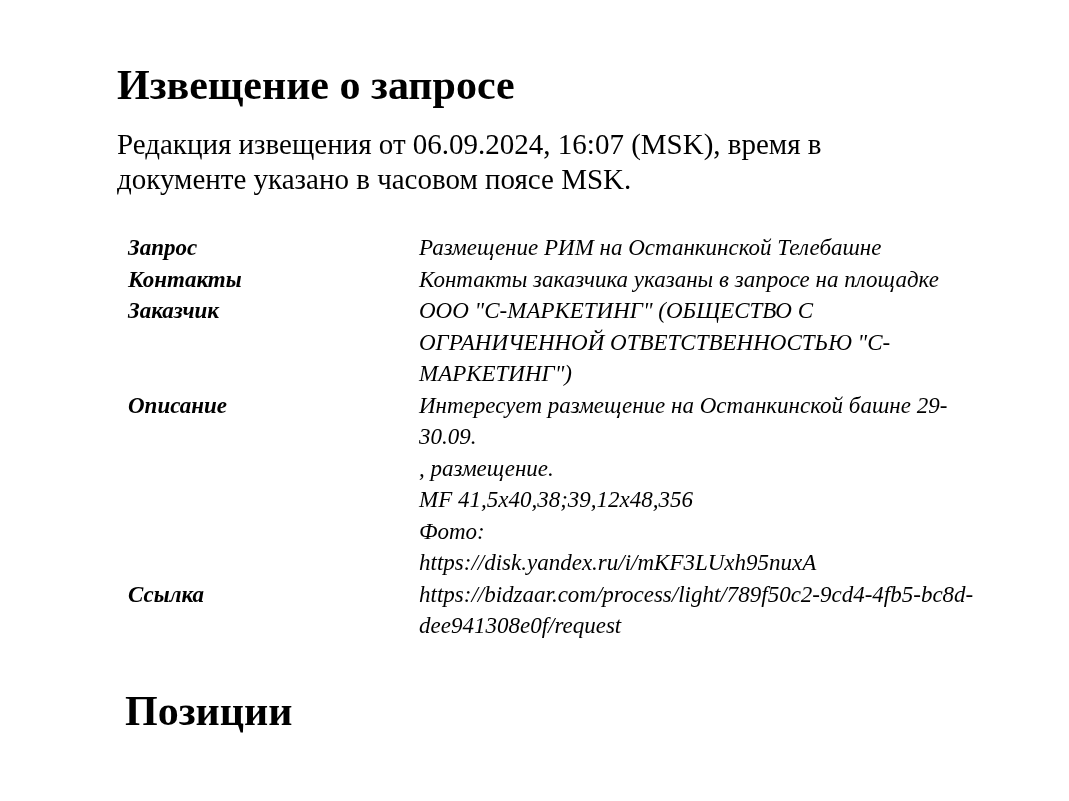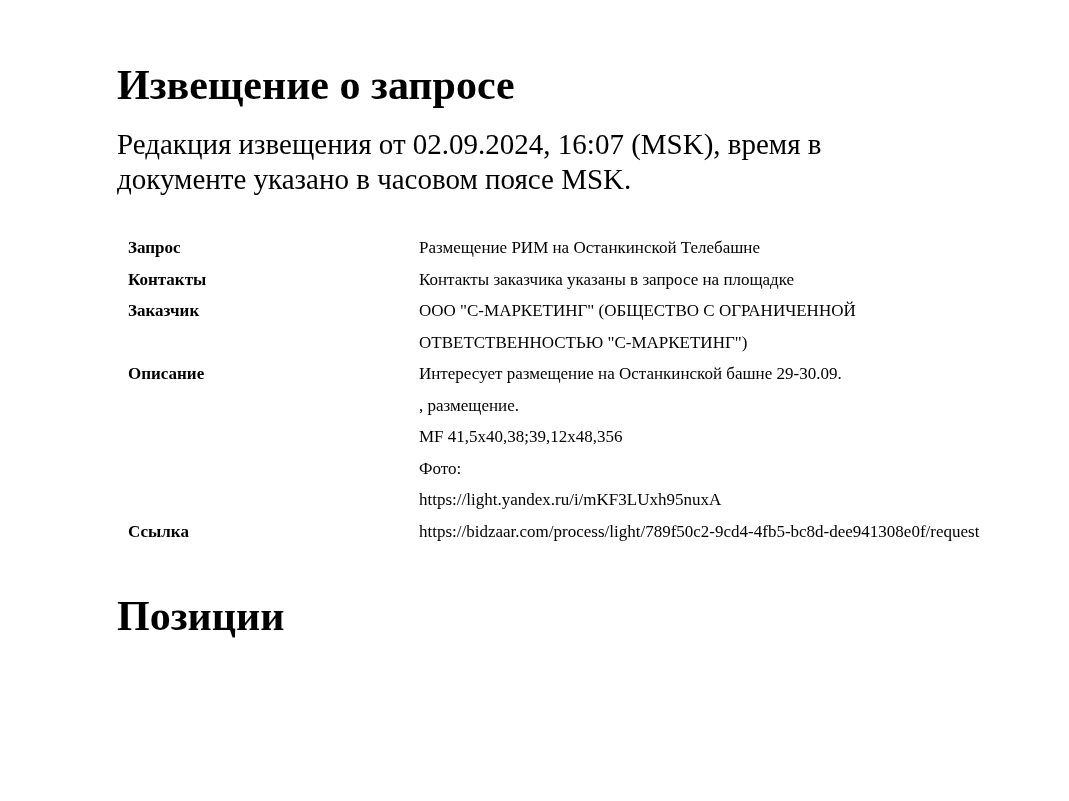--- a/index.html
+++ b/index.html
@@ -28,50 +28,51 @@
   }
   .notice-table {
     display: table;
     margin: 35px 0 0 11px;
     border-collapse: collapse;
   }
   .notice-row { display: table-row; }
   .cell {
     display: table-cell;
     vertical-align: top;
-    font-size: 17px;
+    font-size: 23px;
     line-height: 31.5px;
+    font-style: italic;
   }
   .cell-label {
     width: 291px;
     font-weight: 700;
     padding-right: 10px;
   }
   .cell-value {
     width: 572px;
     word-break: normal;
     overflow-wrap: normal;
   }
   .value-line { display: block; }
   .url { color: #000000; text-decoration: none; }
   .next-heading {
-    margin: 45px 0 0 0;
+    margin: 45px 0 0 8px;
     font-size: 42px;
     line-height: 48px;
     font-weight: 700;
   }
 </style>
 </head>
 <body>
 
 <div class="doc">
 
   <h1 class="doc-title">Извещение о запросе</h1>
 
-  <p class="doc-subtitle">Редакция извещения от 02.09.2024, 16:07 (MSK), время в документе указано в часовом поясе MSK.</p>
+  <p class="doc-subtitle">Редакция извещения от 06.09.2024, 16:07 (MSK), время в документе указано в часовом поясе MSK.</p>
 
   <div class="notice-table">
 
     <div class="notice-row">
       <div class="cell cell-label">Запрос</div>
       <div class="cell cell-value">Размещение РИМ на Останкинской Телебашне</div>
     </div>
 
 
     <div class="notice-row">
@@ -84,21 +85,21 @@
       <div class="cell cell-value">ООО "С-МАРКЕТИНГ" (ОБЩЕСТВО С ОГРАНИЧЕННОЙ ОТВЕТСТВЕННОСТЬЮ "С-МАРКЕТИНГ")</div>
     </div>
 
     <div class="notice-row">
       <div class="cell cell-label">Описание</div>
       <div class="cell cell-value">
         <span class="value-line">Интересует размещение на Останкинской башне 29-30.09.</span>
         <span class="value-line">, размещение.</span>
         <span class="value-line">MF 41,5x40,38;39,12x48,356</span>
         <span class="value-line">Фото:</span>
-        <span class="value-line url">https://light.yandex.ru/i/mKF3LUxh95nuxA</span>
+        <span class="value-line url">https://disk.yandex.ru/i/mKF3LUxh95nuxA</span>
       </div>
     </div>
 
 
 
     <div class="notice-row">
       <div class="cell cell-label">Ссылка</div>
       <div class="cell cell-value url">https://bidzaar.com/process/light/789f50c2-9cd4-4fb5-bc8d-dee941308e0f/request</div>
     </div>
 

